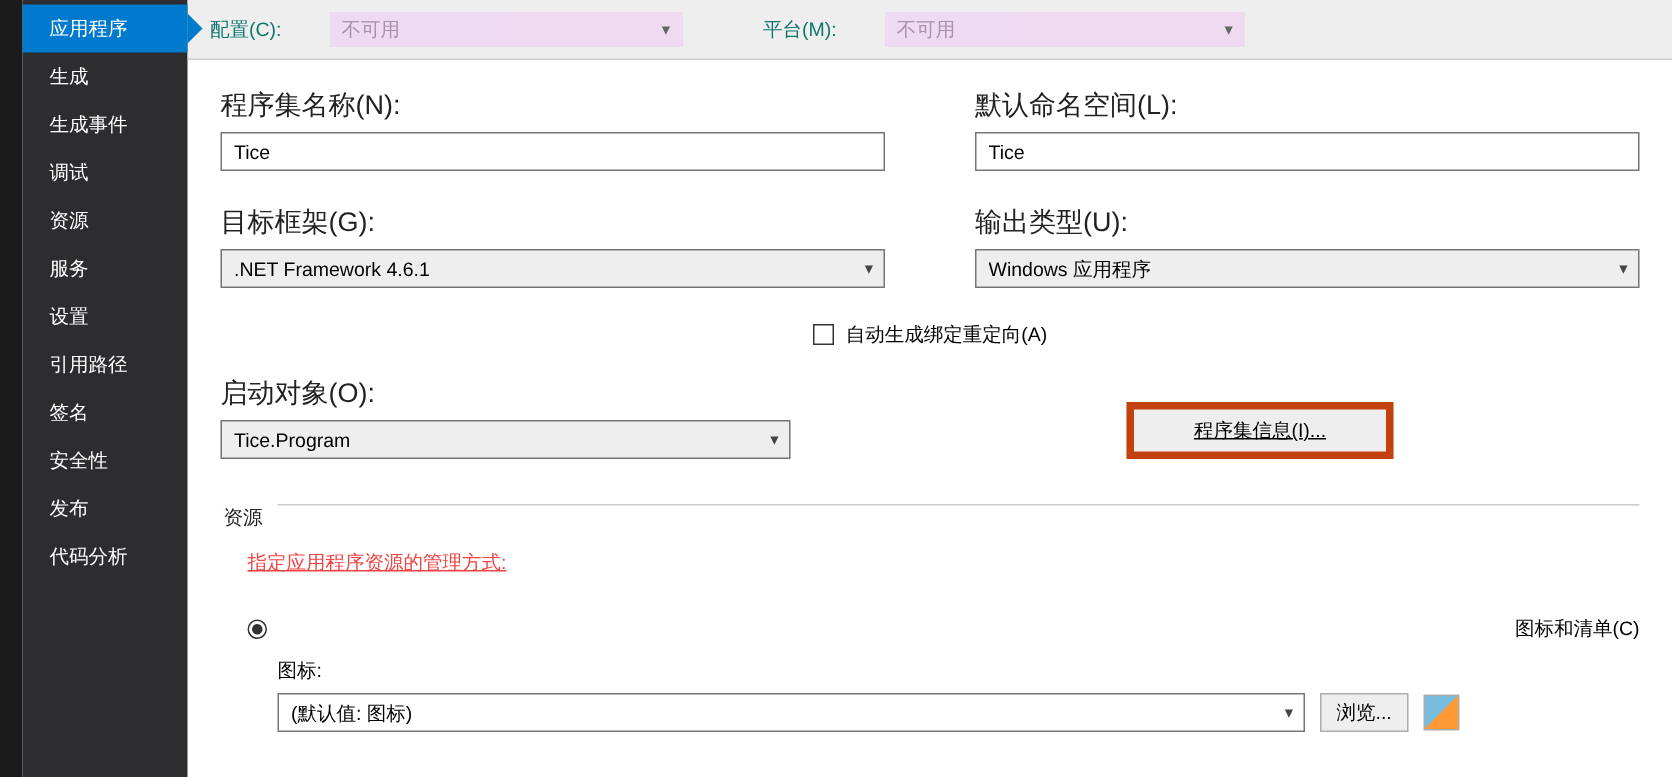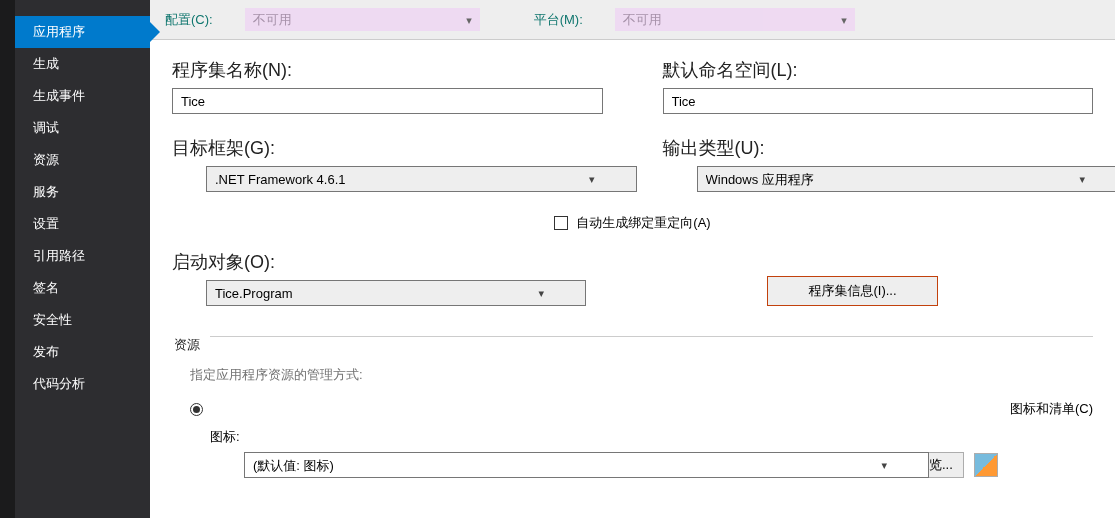--- a/index.html
+++ b/index.html
@@ -1,53 +1,53 @@
 <!DOCTYPE html>
 <html><head>
   <meta charset="utf-8">
   <style>
     * { box-sizing: border-box; margin: 0; padding: 0; }
     body { font-family: "Microsoft YaHei", "Segoe UI", sans-serif; font-size: 13px; background: #fff; display: flex; height: 518px; width: 1115px; overflow: hidden; }
     
-    .sidebar { width: 135px; background: #2d2d30; color: #fff; display: flex; flex-direction: column; padding-top: 16px; }
+    .sidebar { width: 110px; background: #2d2d30; color: #fff; display: flex; flex-direction: column; padding-top: 3px; }
     .sidebar-spacer { width: 15px; background: #1b1b1c; }
     .sidebar-item { padding: 7px 18px; cursor: pointer; position: relative; }
     .sidebar-item.active { background: #007acc; }
     .sidebar-item.active::after { content: ''; position: absolute; right: -10px; top: 50%; transform: translateY(-50%); width: 0; height: 0; border-top: 10px solid transparent; border-bottom: 10px solid transparent; border-left: 10px solid #007acc; }
     
     .content { flex: 1; padding: 0; overflow: hidden; }
     .header-bar { background: #eeeeee; padding: 8px 15px; display: flex; align-items: center; gap: 12px; border-bottom: 1px solid #ccc; }
     .header-label { color: #0f766e; font-size: 13px; }
     .header-select { background: #eeeeee; border: none; color: #888; padding: 4px 30px 4px 8px; font-size: 13px; appearance: none; position: relative; }
     .header-select-wrap { position: relative; display: inline-block; background:#f0abfc; }
     .header-select-wrap::after { content: '▾'; position: absolute; right: 8px; top: 50%; transform: translateY(-50%); color: #666; pointer-events: none; font-size: 11px; }
     .header-select.c1 { width: 235px; }
     .header-select.c2 { width: 240px; }
     
     .form { padding: 18px 22px; }
     .row { display: flex; gap: 60px; margin-bottom: 22px; }
     .col { flex: 1; min-width: 0; display: flex; flex-direction: column; gap: 6px; }
     .label { color: #222; font-size: 18px; }
     .input { border: 1px solid #767676; padding: 4px 8px; font-size: 13px; width: 100%; height: 26px; background:#fff; }
-    .select { border: 1px solid #767676; padding: 4px 8px; font-size: 13px; width: 100%; height: 26px; appearance: none; background: #eeeeee; margin-left: 34px; }
+    .select { border: 1px solid #767676; padding: 4px 8px; font-size: 13px; width: 100%; height: 26px; appearance: none; background: #eeeeee; }
     .select-wrap { position: relative; width: 100%; }
     .select-wrap::after { content: '▾'; position: absolute; right: 8px; top: 50%; transform: translateY(-50%); color: #444; pointer-events: none; font-size: 11px; }
     
     .checkbox-row { display: flex; align-items: center; gap: 8px; margin-bottom: 18px; justify-content: center; }
     .checkbox { width: 14px; height: 14px; border: 1px solid #333; background: #fff; }
     
     .startup-row { display: flex; gap: 60px; align-items: flex-end; margin-bottom: 30px; }
     .startup-left { flex: 0 0 380px; display: flex; flex-direction: column; gap: 6px;}
     .startup-right { flex: 1; display:flex; justify-content:center; }
-    .btn { background: #eeeeee; border: 1px solid #c2410c; padding: 5px 40px; cursor: pointer; font-size: 13px; }
+    .btn { background: #eeeeee; border: 5px solid #c2410c; padding: 5px 40px; cursor: pointer; font-size: 13px; text-decoration: underline; }
     
     .group { border-top: 1px solid #ccc; padding-top: 0; margin-top:6px; }
     .group-title { color: #222; padding: 2px 0 12px 2px; background:#fff; margin-top:-10px; display:inline-block; padding-right:10px; }
     .group-body { padding-left: 18px; }
-    .desc { margin-bottom: 16px; color: #737373; }
+    .desc { margin-bottom: 26px; color: #ef4444; text-decoration: underline; }
     .radio-row { display: flex; align-items: center; gap: 4px; margin-bottom: 10px; justify-content: space-between; }
     .radio { width: 13px; height: 13px; border-radius: 50%; border: 1px solid #333; display: flex; align-items: center; justify-content: center; }
     .radio.checked::after { content: ''; width: 7px; height: 7px; border-radius: 50%; background: #333; }
     .radio-desc { padding-left: 20px; margin-bottom: 18px; line-height: 1.7; color: #222; max-width: 720px; }
     
     .icon-section { padding-left: 20px; }
     .icon-label { margin-bottom: 6px; display:block; }
     .icon-row { display: flex; gap: 10px; align-items: center; }
     .icon-select { flex: 0 0 685px; }
     .small-btn { background: #eeeeee; border: 1px solid #adadad; padding: 3px 10px; cursor: pointer; font-size: 13px; height:26px; }

